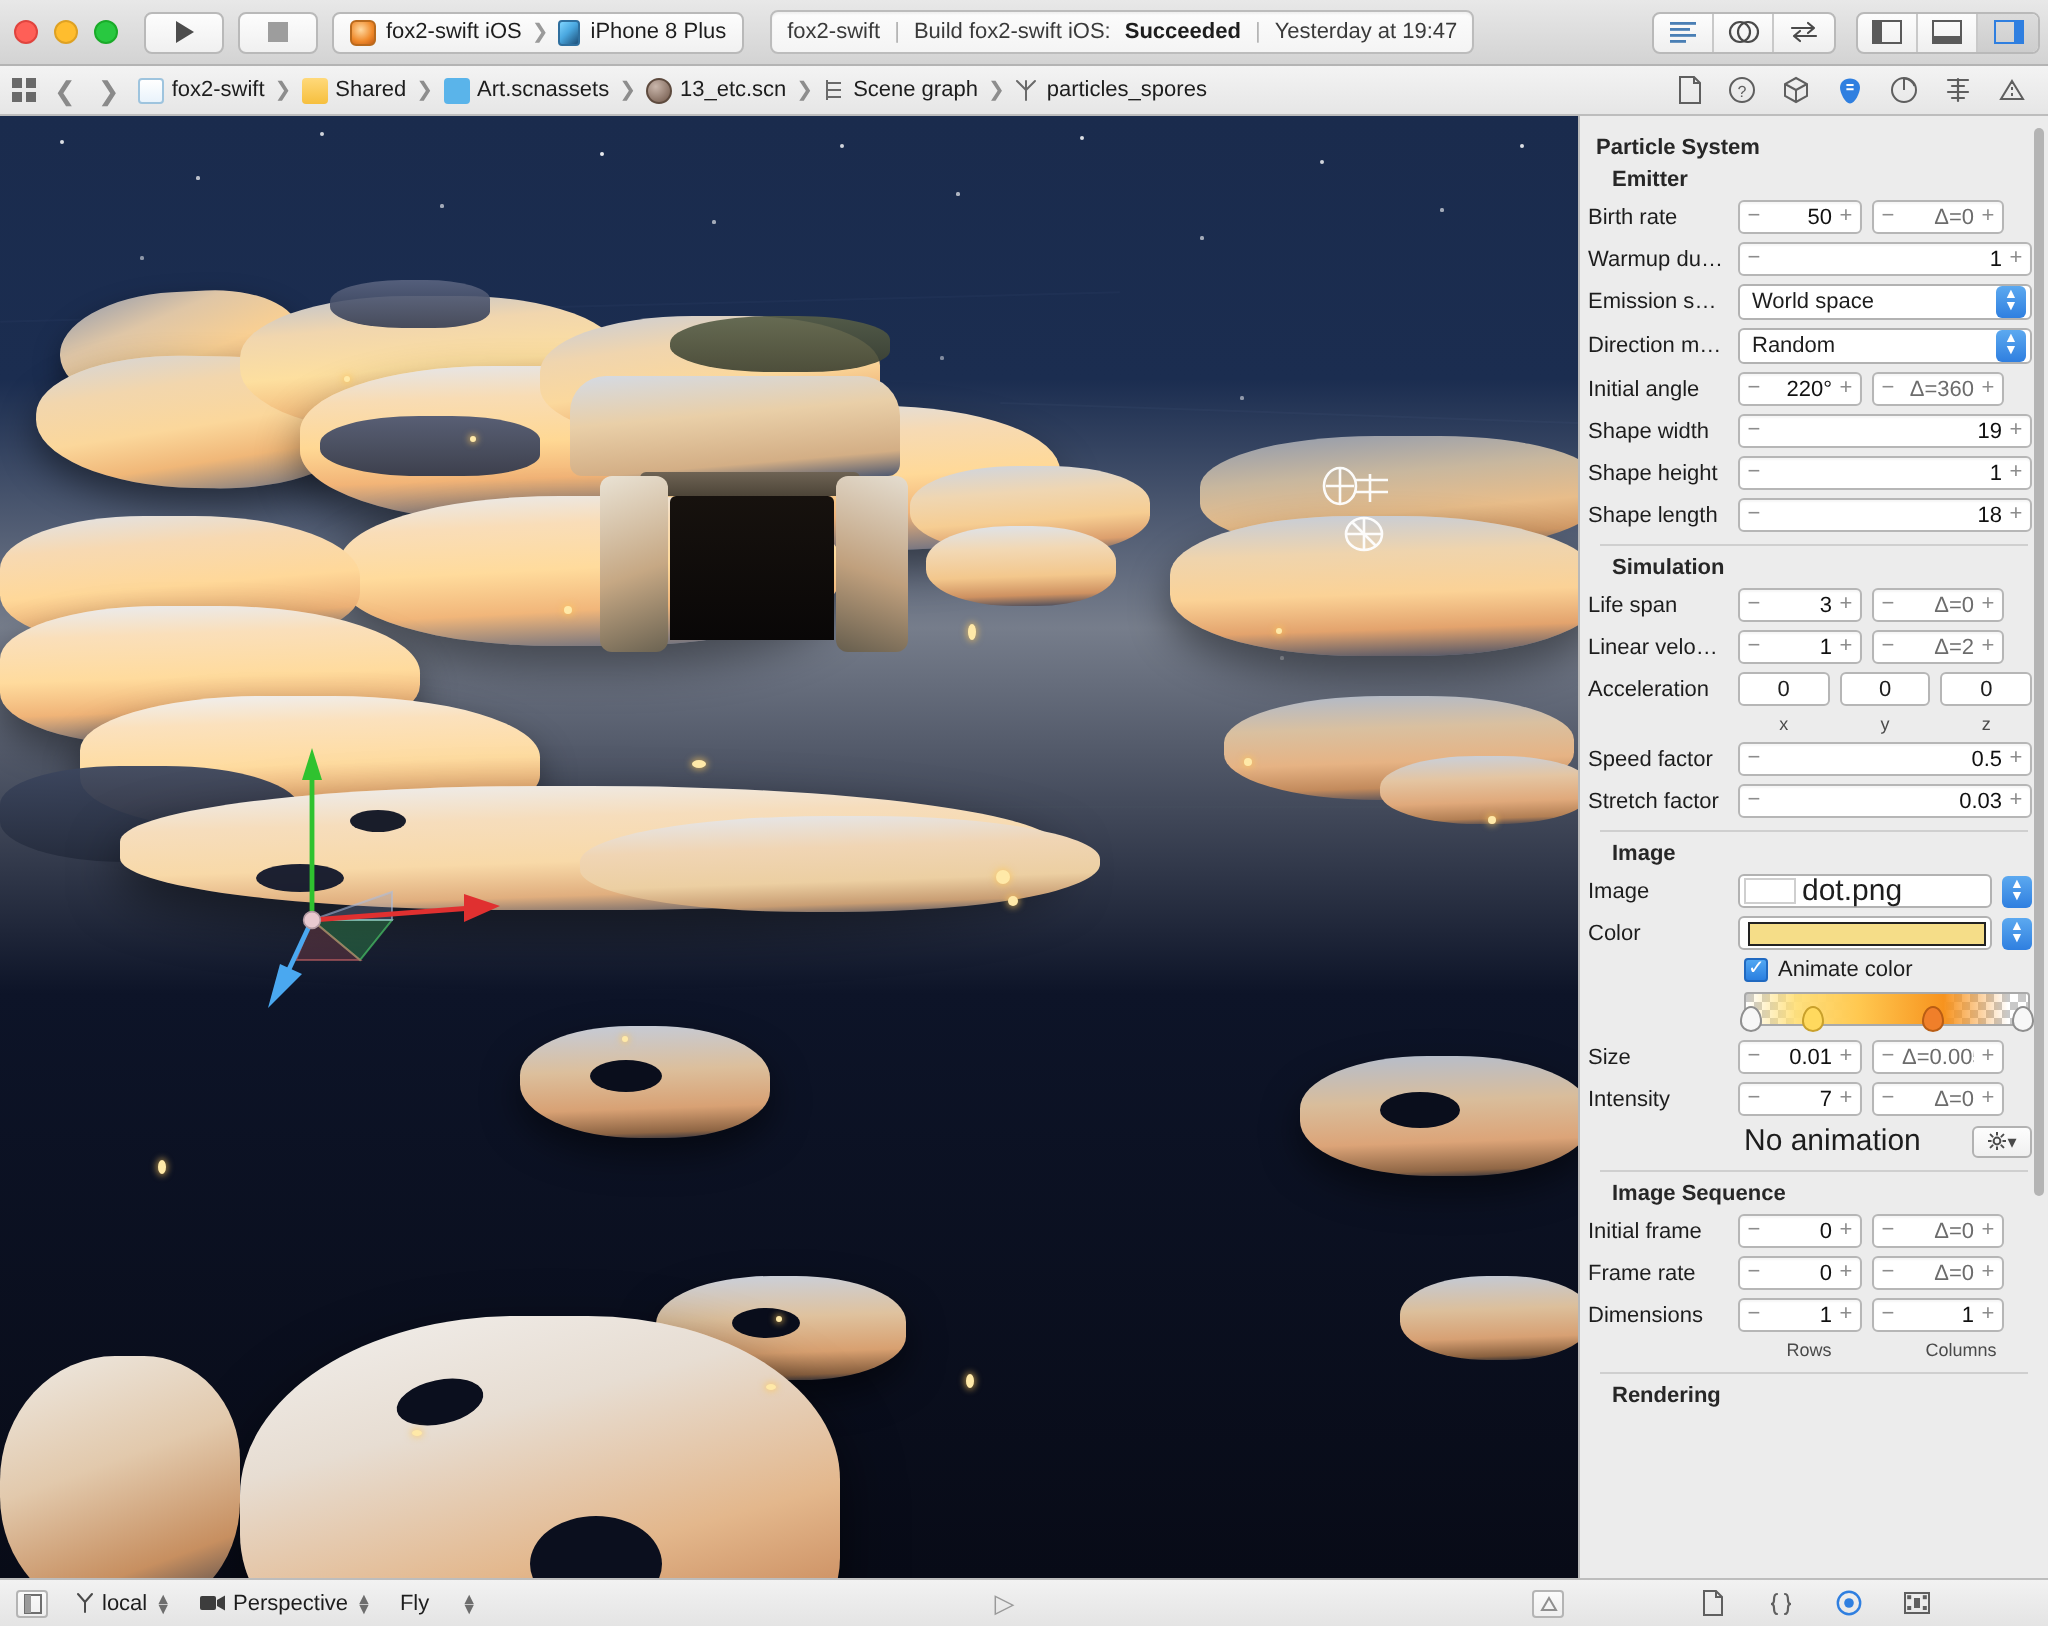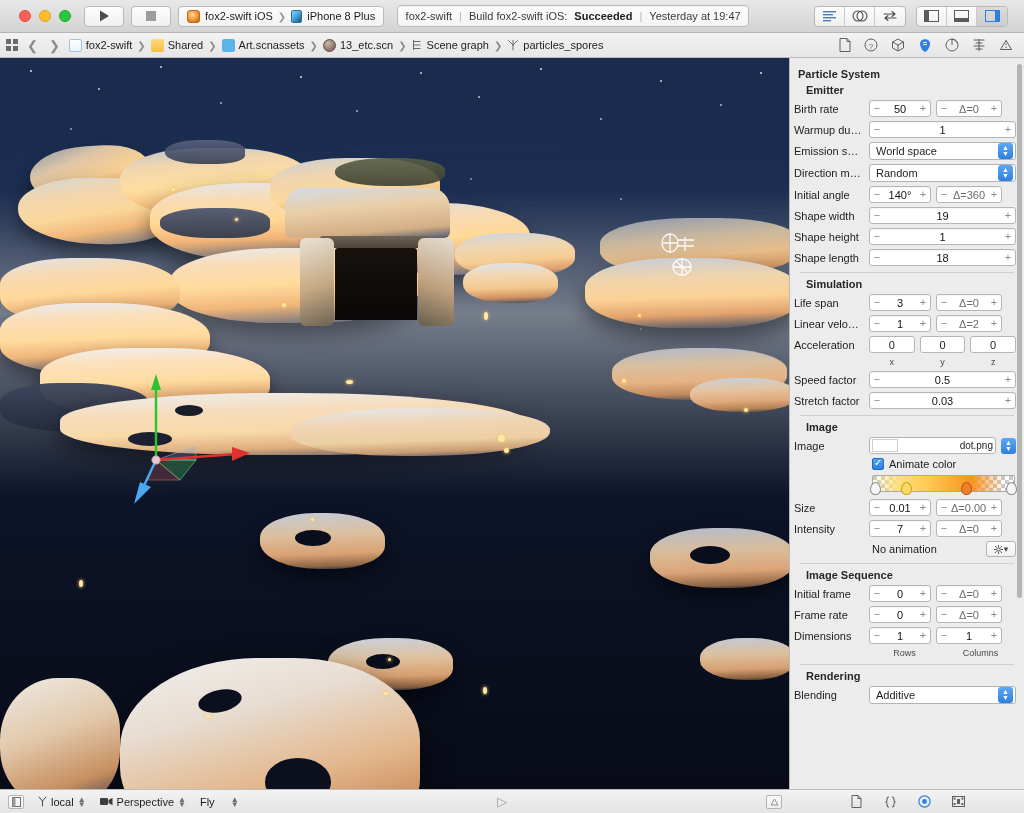--- a/index.html
+++ b/index.html
@@ -10,21 +10,21 @@
     background: #d6d6d6;
     -webkit-font-smoothing: antialiased;
   }
   .win { width:1024px; height:813px; display:flex; flex-direction:column; position:relative; }
 
   
   .titlebar {
     height:33px; flex:0 0 33px;
     background: linear-gradient(#e8e8e8,#d3d3d3);
     border-bottom:1px solid #b4b4b4;
-    display:flex; align-items:center; padding:0 16px; gap:7px;
+    display:flex; align-items:center; padding:0 4px; gap:7px;
   }
   .lights { display:flex; gap:8px; align-items:center; padding-left:3px; padding-right:6px;}
   .light { width:12px; height:12px; border-radius:50%; }
   .l-red{background:#ff5f57;border:1px solid #e0443e;}
   .l-yel{background:#ffbd2e;border:1px solid #dea123;}
   .l-grn{background:#28c840;border:1px solid #1aab29;}
 
   .tbtn {
     height:21px; min-width:40px; padding:0 10px;
     background:linear-gradient(#fdfdfd,#f0f0f0);
@@ -138,21 +138,21 @@
 
   .field{
     height:17px; background:#fff; border:1px solid #b6b6b6; border-radius:3px;
     display:flex; align-items:center; position:relative; flex:1; min-width:0;
     box-shadow: inset 0 1px 1px rgba(0,0,0,.04);
   }
   .field .minus,.field .plus{
     width:14px;flex:0 0 14px;text-align:center;color:#8c8c8c;font-size:11px;
     line-height:15px; user-select:none;
   }
-  .field .val{flex:1;text-align:center;font-size:11px;color:#111;
+  .field .val{flex:1;text-align:right;font-size:11px;color:#111;
               overflow:hidden;white-space:nowrap;}
   .field .val.delta{color:#6c6c6c;}
   .half{flex:0 0 62px;}
   .half2{flex:0 0 66px;}
 
   .popup{
     height:18px; flex:1; background:#fff; border:1px solid #b2b2b2; border-radius:3px;
     display:flex; align-items:center; padding:0 2px 0 6px; position:relative;
     font-size:11px; min-width:0;
   }
@@ -188,31 +188,31 @@
   }
   .stop{position:absolute;bottom:-4px;width:11px;height:13px;
         background:#f3f3f3;border:1px solid #8f8f8f;
         border-radius:50% 50% 50% 50%/60% 60% 40% 40%;}
   .stop.c1{left:-3px;background:#f7f7f7;}
   .stop.c2{left:28px;background:#ffd95e;border-color:#c9a02b;}
   .stop.c3{left:88px;background:#f07f2a;border-color:#b95d14;}
   .stop.c4{right:-3px;background:#f7f7f7;}
 
   .noanim{display:flex;align-items:center;margin:2px 0 5px 78px;gap:6px;}
-  .noanim .t{font-size:11px;}
+  .noanim .t{font-size:15px;}
   .gear{margin-left:auto;width:30px;height:16px;border:1px solid #b2b2b2;border-radius:3px;
         background:linear-gradient(#fdfdfd,#f0f0f0);display:flex;align-items:center;
         justify-content:center;gap:1px;font-size:9px;color:#4a4a4a;}
 
   .swatchfield{
     height:17px;flex:1;background:#fff;border:1px solid #b2b2b2;border-radius:3px;
     display:flex;align-items:center;padding:0 2px 0 2px;gap:3px;min-width:0;
   }
   .swatch-white{width:26px;height:13px;background:#fff;border:1px solid #cfcfcf;flex:0 0 26px;}
-  .img-name{flex:1;text-align:right;font-size:10px;overflow:hidden;white-space:nowrap;}
+  .img-name{flex:1;text-align:left;font-size:15px;overflow:hidden;white-space:nowrap;}
   .colorbar{flex:1;height:12px;background:#f5dd88;border:1px solid #222;margin-left:2px;}
 
   .rowcols{display:flex;margin:1px 0 4px 75px;gap:5px;}
   .rowcols span{flex:1;text-align:center;font-size:9px;color:#4a4a4a;}
 
   
   .insp-bar{
     height:24px;flex:0 0 24px;display:flex;align-items:center;justify-content:center;
     gap:20px;background:linear-gradient(#f2f2f2,#e4e4e4);border-top:1px solid #bdbdbd;
   }
@@ -703,21 +703,21 @@
                 <span>▲</span>
                 <span>▼</span>
               </span>
           </div>
         </div>
 
         <div class="row">
           <div class="lbl">Initial angle</div>
           <div class="field half">
             <span class="minus">−</span>
-            <span class="val">140°</span>
+            <span class="val">220°</span>
             <span class="plus">+</span>
           </div>
           <div class="field half2">
             <span class="minus">−</span>
             <span class="val delta">Δ=360</span>
             <span class="plus">+</span>
           </div>
         </div>
 
 
@@ -823,20 +823,32 @@
             <span class="img-name">dot.png</span>
           </div>
           <span class="parrow" style="width:15px;height:16px;flex:0 0 15px;border-radius:3px;
                 background:linear-gradient(#5ca9f0,#2f7fe0);display:flex;flex-direction:column;
                 align-items:center;justify-content:center;color:#fff;font-size:7px;line-height:6px;">
               <span>▲</span>
               <span>▼</span>
             </span>
         </div>
 
+        <div class="row">
+          <div class="lbl">Color</div>
+          <div class="swatchfield">
+            <span class="colorbar"></span>
+          </div>
+          <span class="parrow" style="width:15px;height:16px;flex:0 0 15px;border-radius:3px;
+                background:linear-gradient(#5ca9f0,#2f7fe0);display:flex;flex-direction:column;
+                align-items:center;justify-content:center;color:#fff;font-size:7px;line-height:6px;">
+              <span>▲</span>
+              <span>▼</span>
+            </span>
+        </div>
 
         <div class="chk-row">
           <span class="check on"></span>
           <span>Animate color</span>
         </div>
 
         <div class="gradient-bar">
           <span class="stop c1"></span>
           <span class="stop c2"></span>
           <span class="stop c3"></span>
@@ -932,30 +944,20 @@
         </div>
         <div class="rowcols">
           <span>Rows</span>
           <span>Columns</span>
         </div>
 
         <div class="divider"></div>
 
         <div class="sub-title">Rendering</div>
 
-        <div class="row">
-          <div class="lbl">Blending</div>
-          <div class="popup">
-            <span class="pv">Additive</span>
-            <span class="parrow">
-                <span>▲</span>
-                <span>▼</span>
-              </span>
-          </div>
-        </div>
 
       </div>
 
       <div class="insp-bar">
         <span class="ib">
           <svg width="11" height="13" viewBox="0 0 11 13">
             <path d="M1 .5h6L10 3.5v9H1z" fill="none" stroke="#5f5f5f"></path>
             <path d="M7 .5v3h3" fill="none" stroke="#5f5f5f"></path>
             </svg>
         </span>

